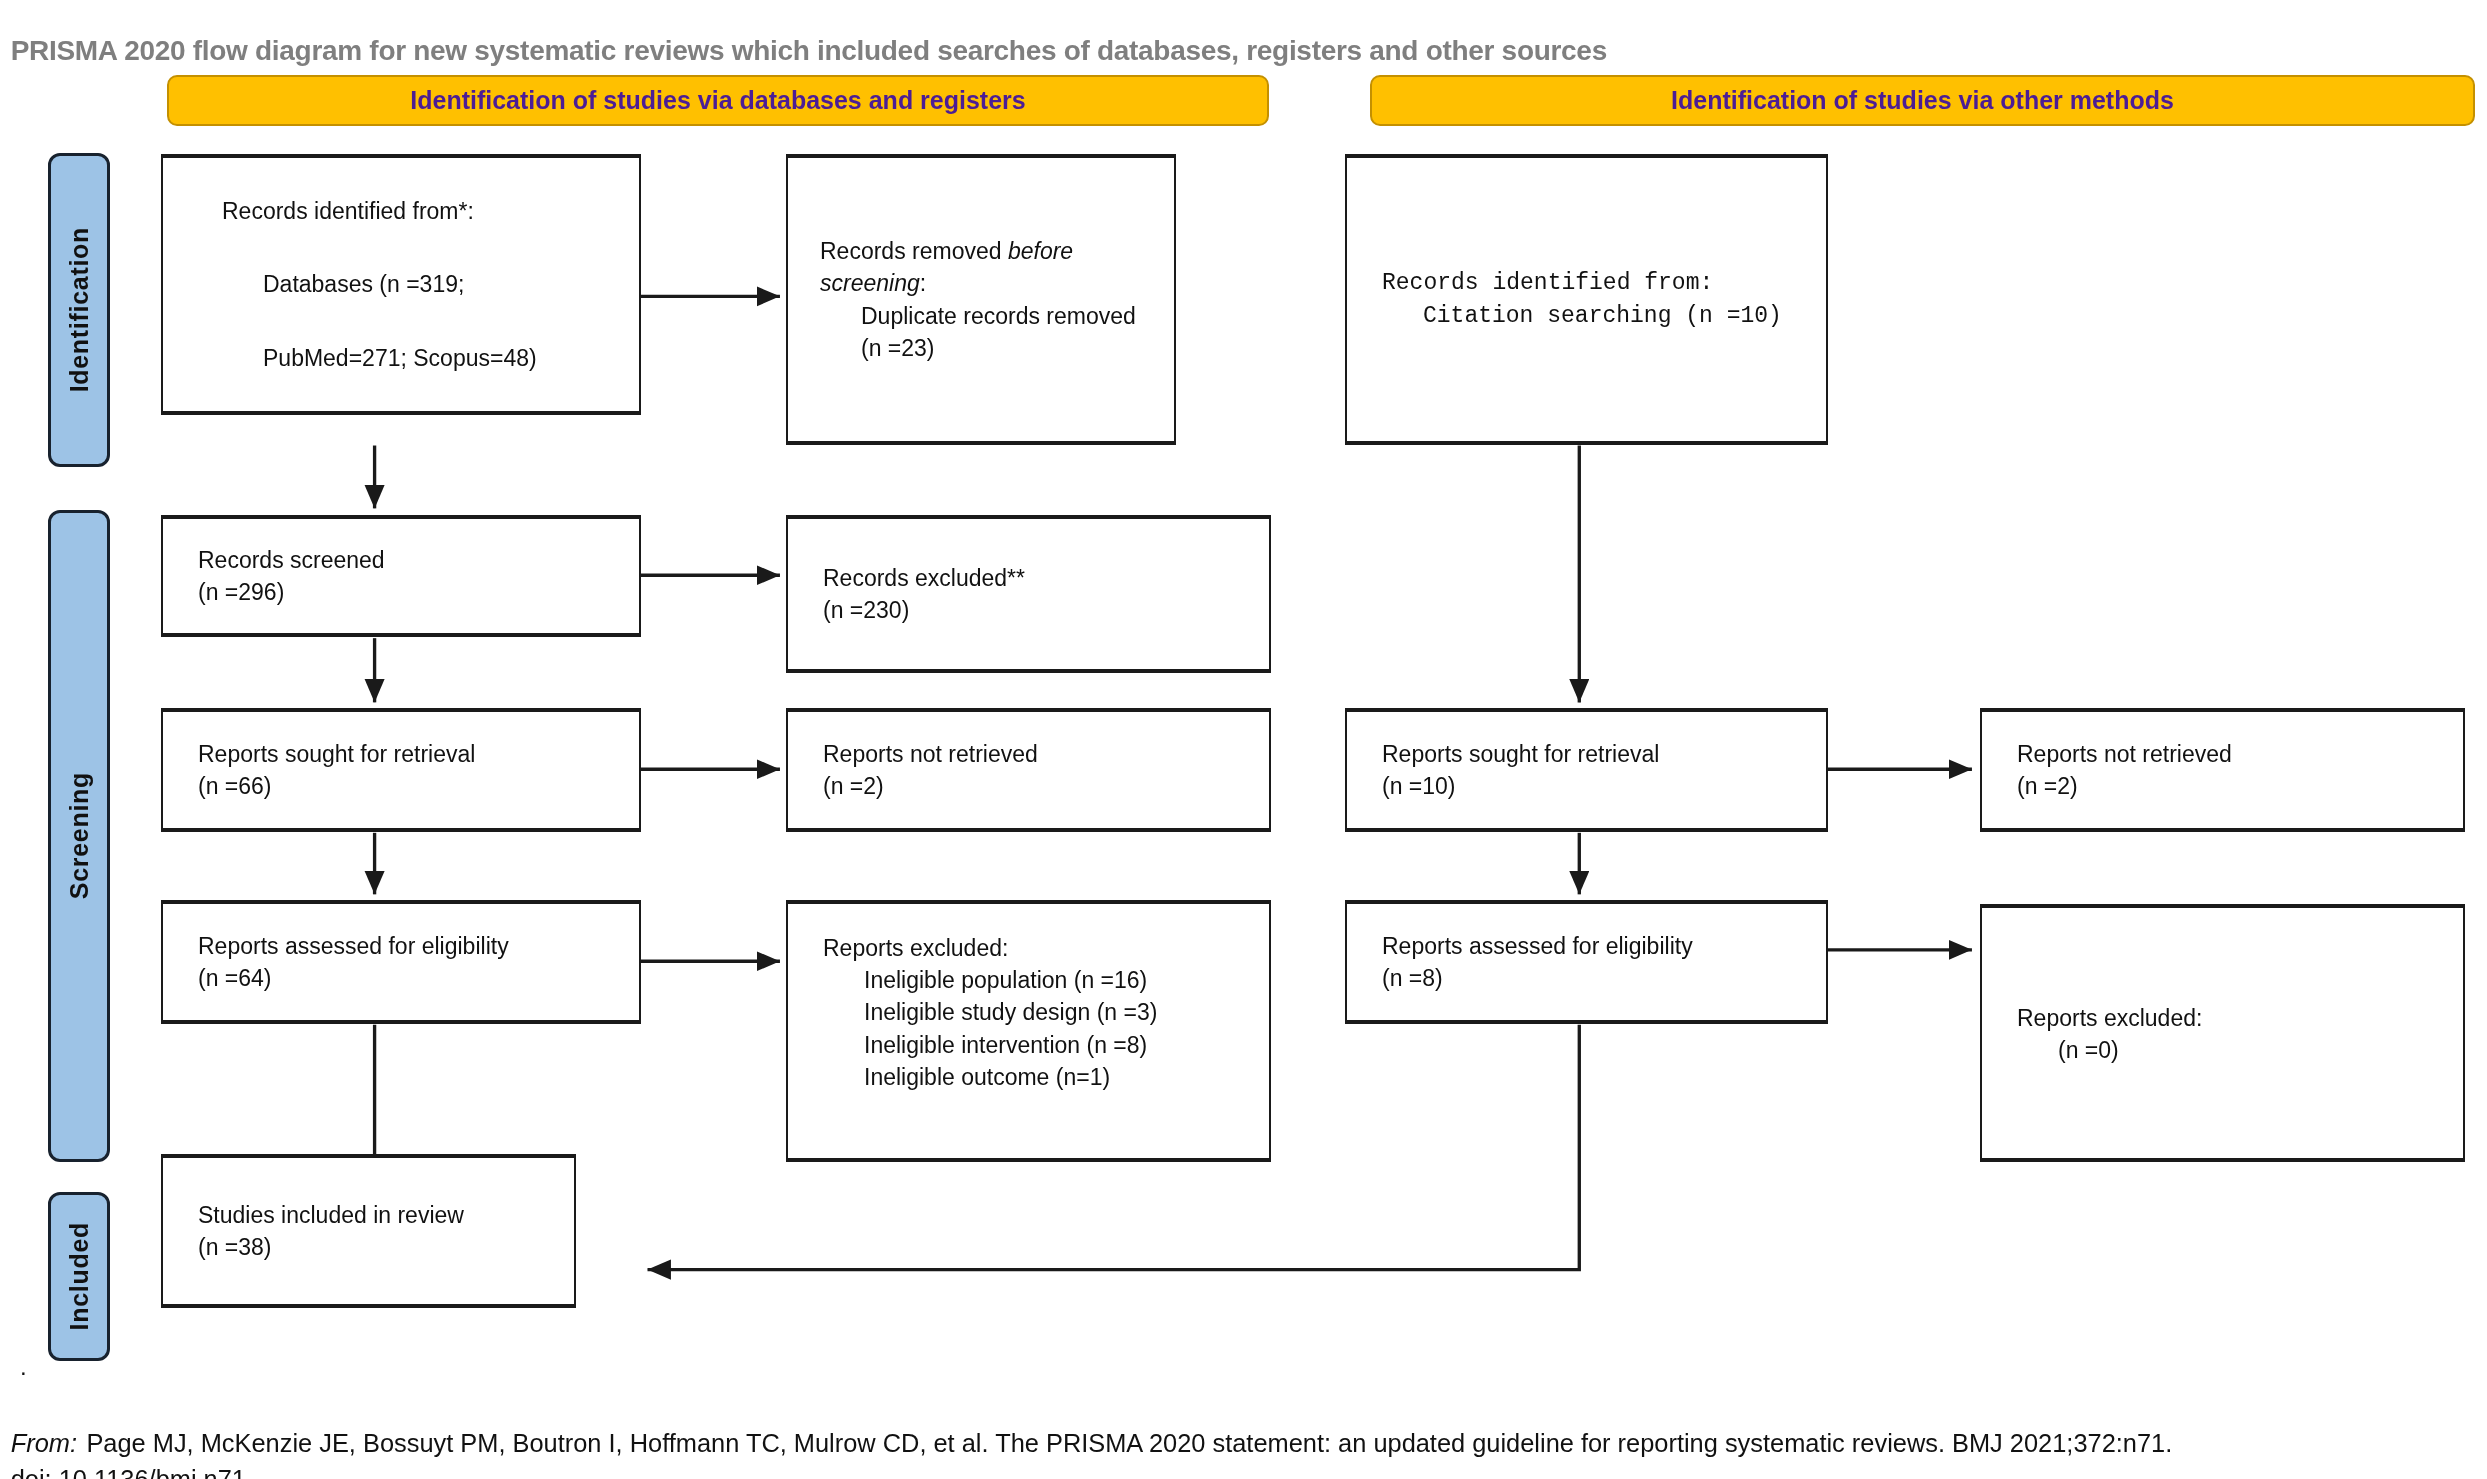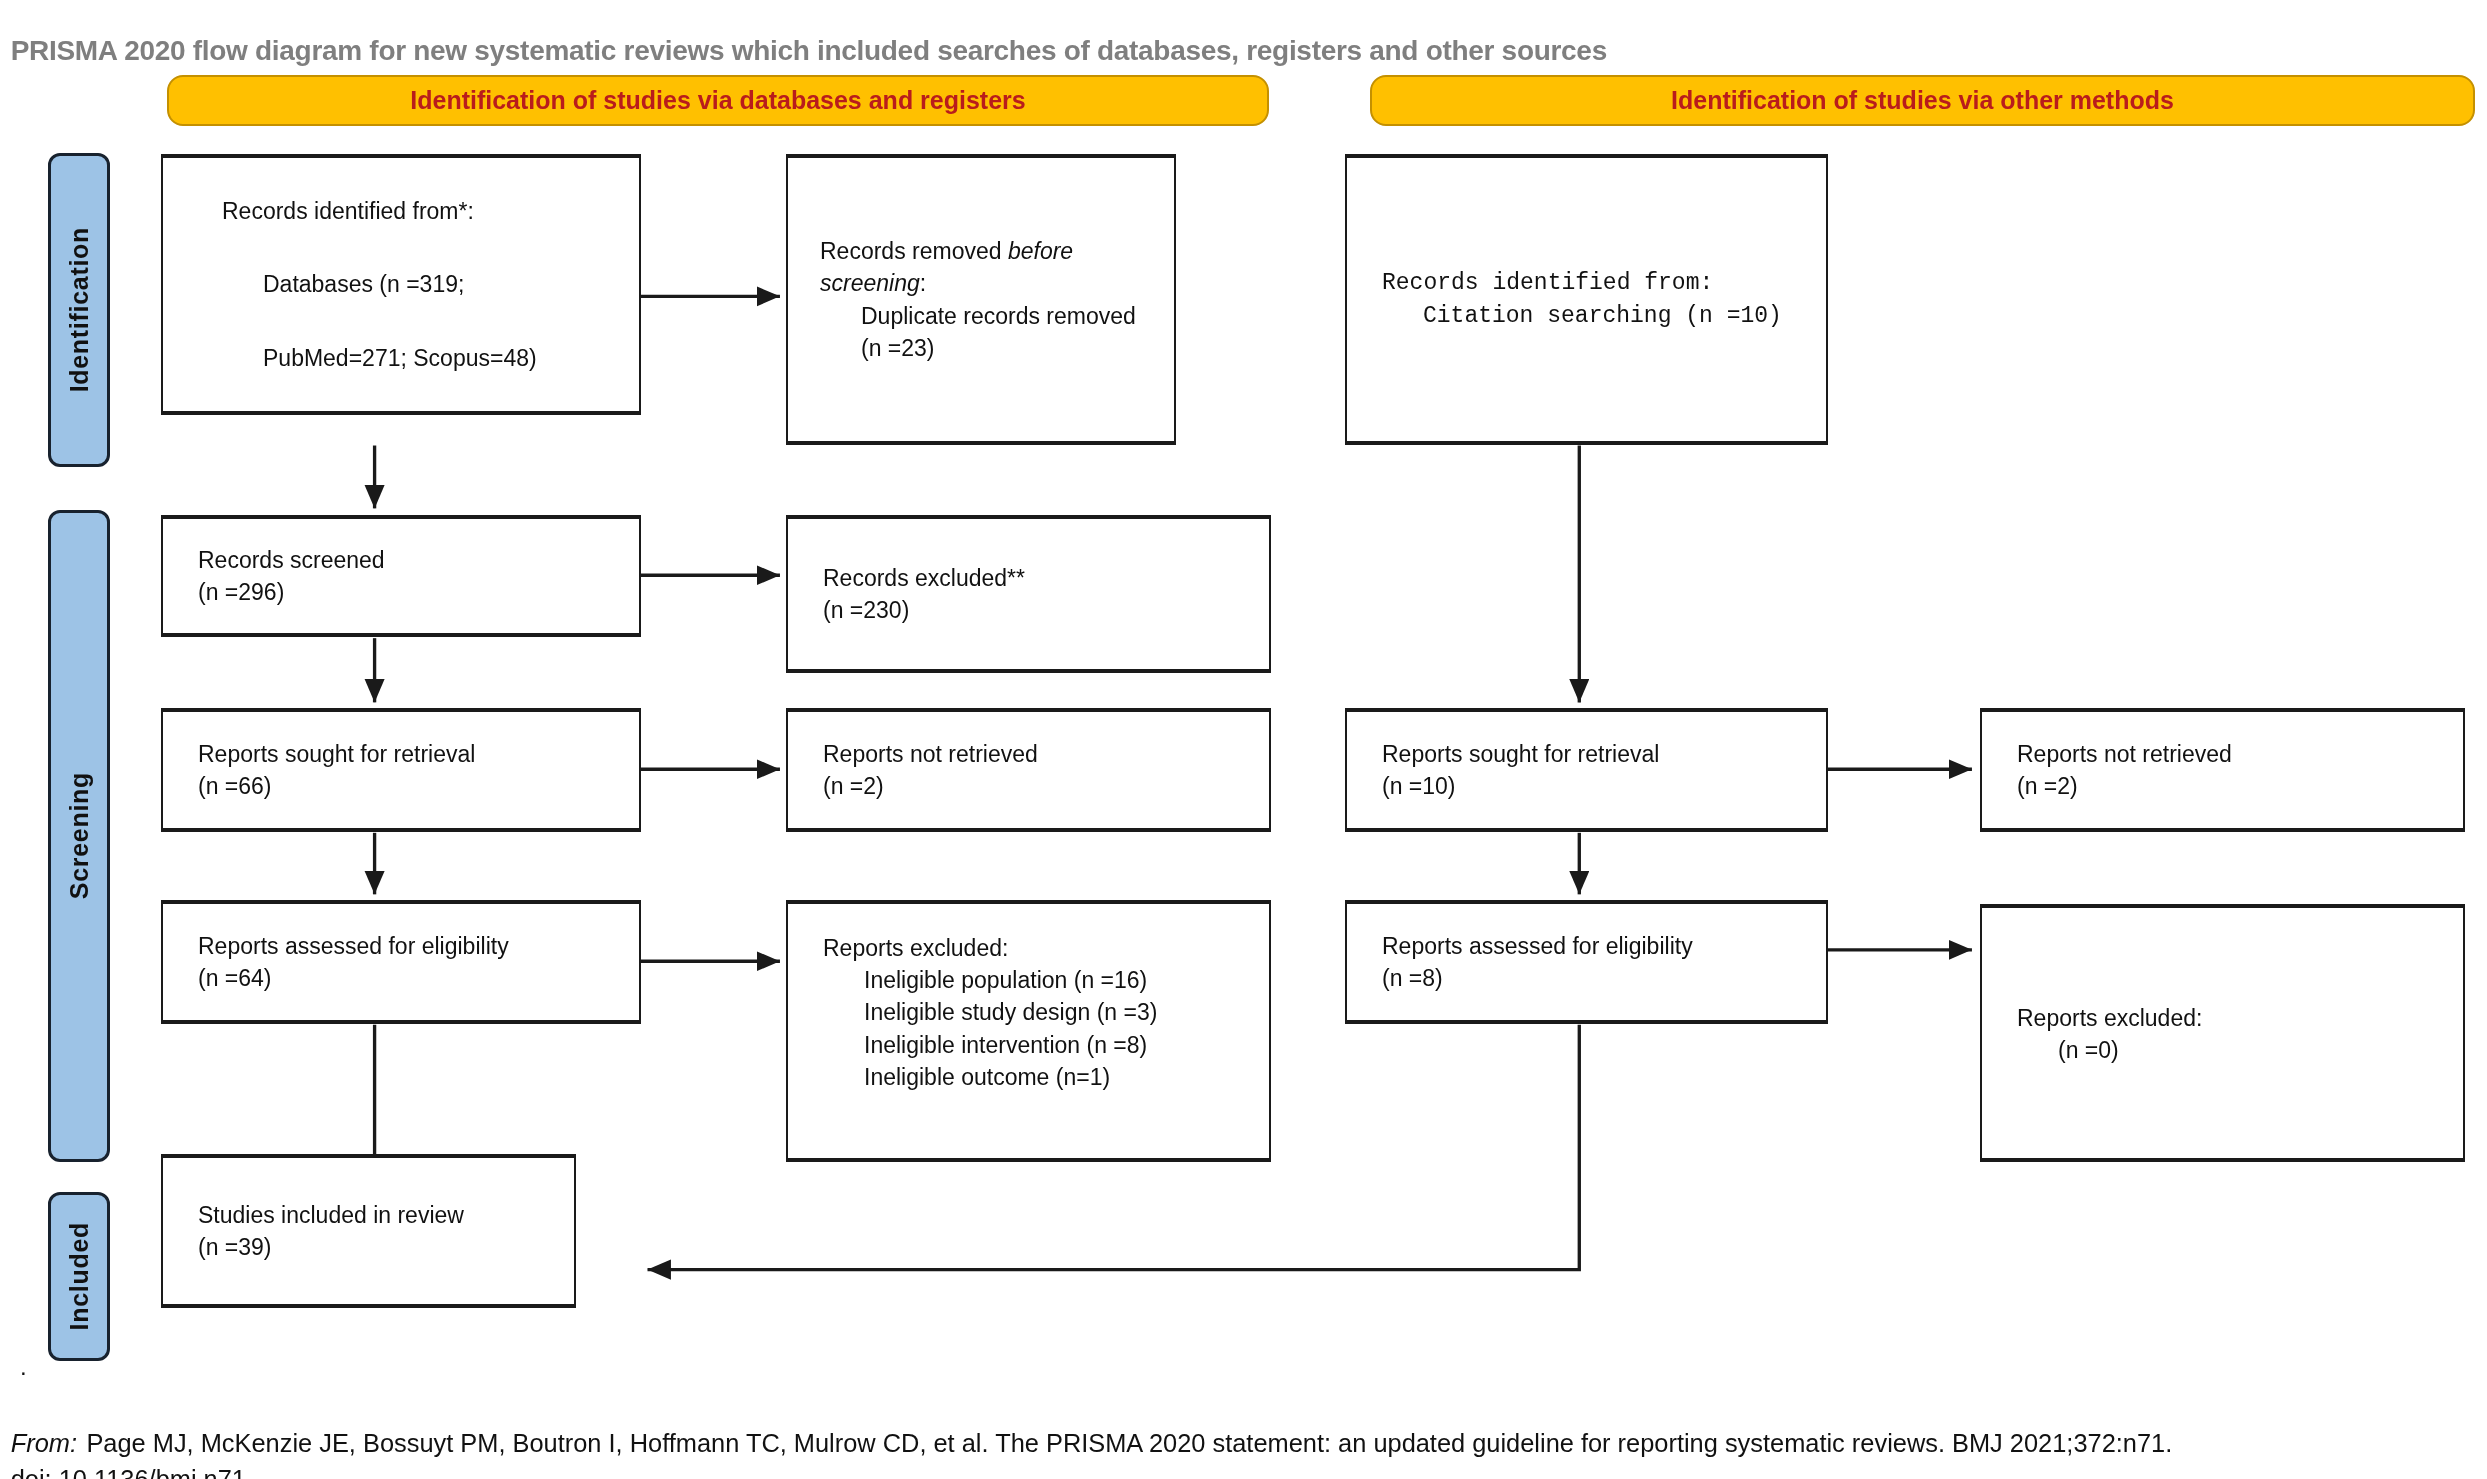--- a/index.html
+++ b/index.html
@@ -10,23 +10,23 @@
   .abs { position:absolute; box-sizing:border-box; }
 
   #title {
     left:10.7px; top:8px; font-size:28px; font-weight:bold;
     color:var(--title-color, #7F7F7F); white-space:nowrap; letter-spacing:-0.3px;margin-top:27px;
   }
 
   .header-bar {
     background:var(--header-bg, #FFC000);
     border:2.7px solid var(--header-border, #C49000);
-    border-radius:16px;
+    border-radius:10px;
     display:flex; align-items:center; justify-content:center;
-    font-weight:bold; font-size:25px; color:#b91c1c;
+    font-weight:bold; font-size:25px; color:#4c1d95;
   }
 
   .stage-bar {
     background:var(--stage-bg, #9DC3E6);
     border:3.3px solid var(--stage-border, #18222E);
     border-radius:12px;
     display:flex; align-items:center; justify-content:center;
   }
   .stage-bar .vtext {
     writing-mode:vertical-rl; transform:rotate(180deg);
@@ -150,21 +150,21 @@
     <div class="line"><span>Reports assessed for eligibility</span></div>
     <div class="line"><span>(n =8)</span></div>
   </div>
 <div class="abs box mid-offset" style="left:1980px; top:904px; width:485px; height:258px;">
     <div class="line"><span>Reports excluded:</span></div>
     <div class="line ind1"><span>(n =0)</span></div>
   </div>
 
 <div class="abs box" style="left:161px; top:1154px; width:415px; height:154px;">
     <div class="line"><span>Studies included in review</span></div>
-    <div class="line"><span>(n =39)</span></div>
+    <div class="line"><span>(n =38)</span></div>
   </div>
 
 <div id="footnote-dot" class="abs">.</div>
 
 <div id="citation" class="abs">
   <span class="italic">From:</span><span class="cite-rest">Page MJ, McKenzie JE, Bossuyt PM, Boutron I, Hoffmann TC, Mulrow CD, et al. The PRISMA 2020 statement: an updated guideline for reporting systematic reviews. BMJ 2021;372:n71.</span><br>
   <span>doi: 10.1136/bmj.n71.</span>
 </div>
 
 

